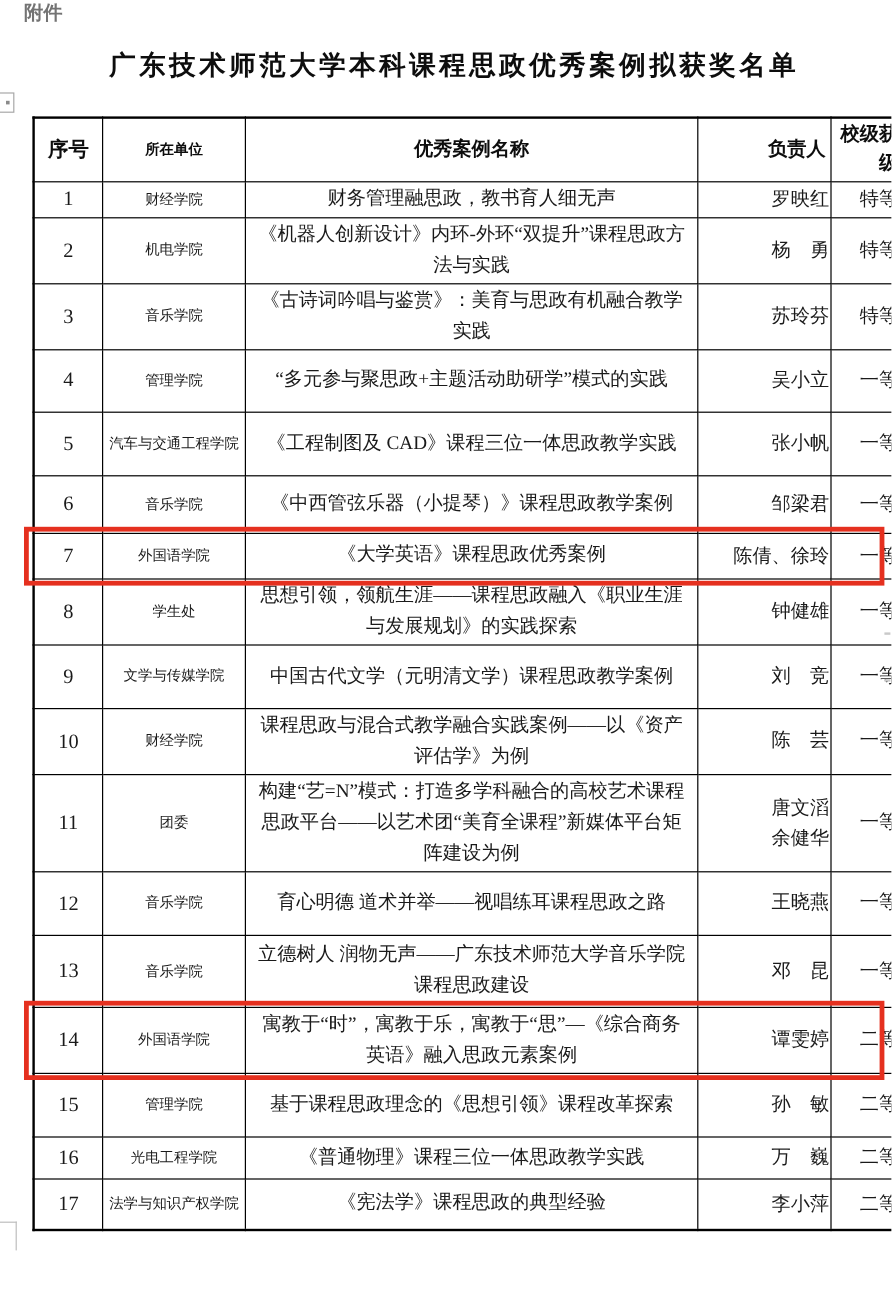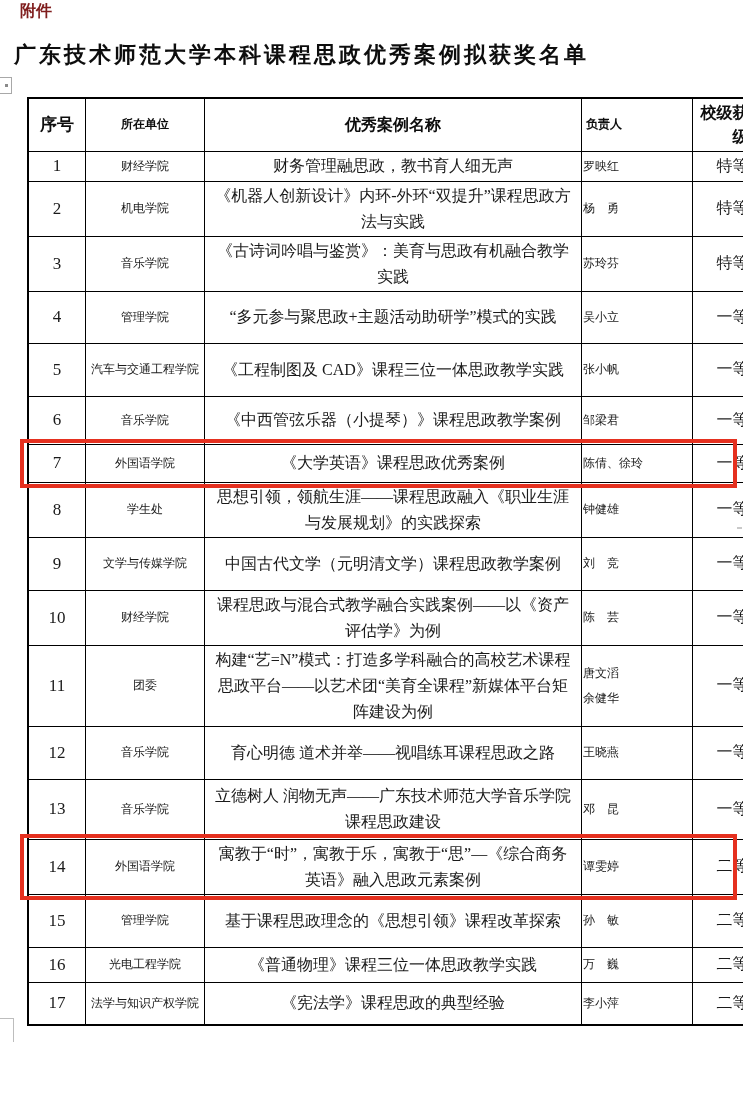--- a/index.html
+++ b/index.html
@@ -11,26 +11,27 @@
     overflow: hidden;
     font-family: "Liberation Serif", "DejaVu Serif", serif;
     color: #1a1a1a;
   }
   .attachment {
     position: absolute;
     left: 20px; top: 1px;
     font-family: "Liberation Sans", "DejaVu Sans", sans-serif;
     font-weight: bold;
     font-size: 16px;
-    color: #7f1d1d;
+    color: #737373;
   }
   .title {
     position: absolute;
     left: 0; right: 0; top: 40px;
     margin: 0;
+    text-align: center;
     font-family: "Liberation Sans", "DejaVu Sans", sans-serif;
     font-weight: bold;
     font-size: 22px;
     letter-spacing: 3px;
     color: #0d0d0d;
     white-space: nowrap;
     padding-left: 14px;
   }
   table.awards {
     position: absolute;
@@ -51,21 +52,21 @@
     font-weight: bold;
     font-size: 16px;
     line-height: 24px;
     text-align: center;
     padding: 0 4px;
     color: #0d0d0d;
   }
   .c-no    { width: 48px;  text-align: center; font-size: 17px; }
   .c-unit  { width: 110px; text-align: center; font-size: 12px; line-height: 25px; padding: 0 4px; }
   .c-case  { width: 360px; text-align: center;   font-size: 16px; line-height: 26px; padding: 1px 8px; }
-  .c-person{ width: 102px; text-align: left; font-size: 12px; line-height: 25px; white-space: pre-line; }
+  .c-person{ width: 102px; text-align: right; font-size: 16px; line-height: 25px; white-space: pre-line; }
   .c-award { width: 87px;  text-align: center; font-size: 16px; }
   .hl-box {
     position: absolute;
     left: 20px;
     width: 717px;
     border: 4px solid #e5301f;
     box-sizing: border-box;
     pointer-events: none;
     background: transparent;
   }

